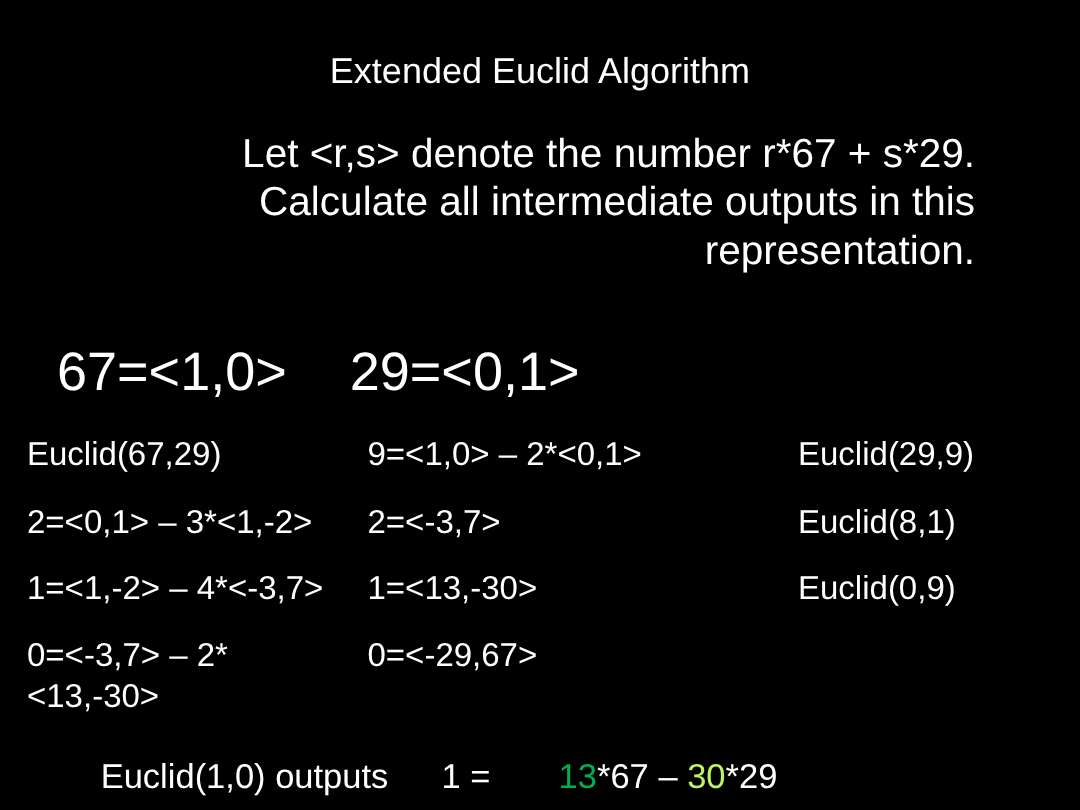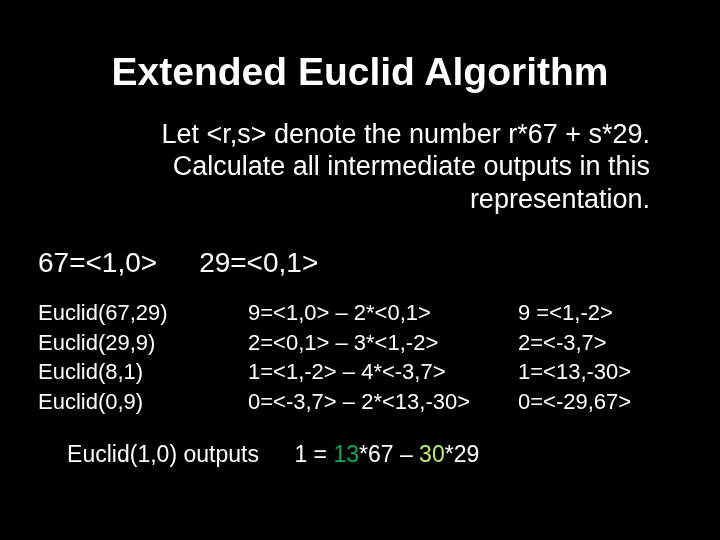--- a/index.html
+++ b/index.html
@@ -13,53 +13,55 @@
     overflow: hidden;
   }
   .slide {
     width: 720px;
     height: 540px;
     position: relative;
     box-sizing: border-box;
   }
   .title {
     text-align: center;
-    font-size: 39px;
-    padding-top: 50px;
+    font-size: 24px;
+    padding-top: 34px;
     padding-bottom: 24px;
-    font-weight: bold;
+    font-weight: normal;
   }
   .intro {
     text-align: right;
     font-size: 27px;
     line-height: 1.2;
     padding: 0 70px 26px 70px;
   }
   .basis {
-    font-size: 28px;
+    font-size: 36px;
     padding: 6px 0 20px 38px;
+    margin-top: 12px;
   }
   .basis span.gap { display:inline-block; width:42px; }
   .table {
     display: grid;
     grid-template-columns: 210px 270px 180px;
     column-gap: 0;
     row-gap: 2px;
     font-size: 22px;
-    padding-left: 38px;
+    padding-left: 18px;
     line-height: 1.25;
+    gap: 17px;
   }
   .final {
     font-size: 23px;
     padding-left: 38px;
     padding-top: 26px;
   }
   .final .lhs { display:inline-block; width:250px;text-align:center; }
   .final .rhs { }
-  .green { color: #00b050; }
+  .green { color: #00b050; margin-left: 39px; }
   .red { color: #bef264; }
 </style>
 </head>
 <body>
 
 <div class="slide">
 
   <div class="title">Extended Euclid Algorithm</div>
 
   <div class="intro">
@@ -68,21 +70,20 @@
     <span>representation.</span>
   </div>
 
   <div class="basis">
     <span>67=&lt;1,0&gt;</span><span class="gap"></span><span>29=&lt;0,1&gt;</span>
   </div>
 
   <div class="table">
     <div>Euclid(67,29)</div>
     <div>9=&lt;1,0&gt; – 2*&lt;0,1&gt;</div>
-    <div>9 =&lt;1,-2&gt;</div>
 
     <div>Euclid(29,9)</div>
     <div>2=&lt;0,1&gt; – 3*&lt;1,-2&gt;</div>
     <div>2=&lt;-3,7&gt;</div>
 
     <div>Euclid(8,1)</div>
     <div>1=&lt;1,-2&gt; – 4*&lt;-3,7&gt;</div>
     <div>1=&lt;13,-30&gt;</div>
 
     <div>Euclid(0,9)</div>

